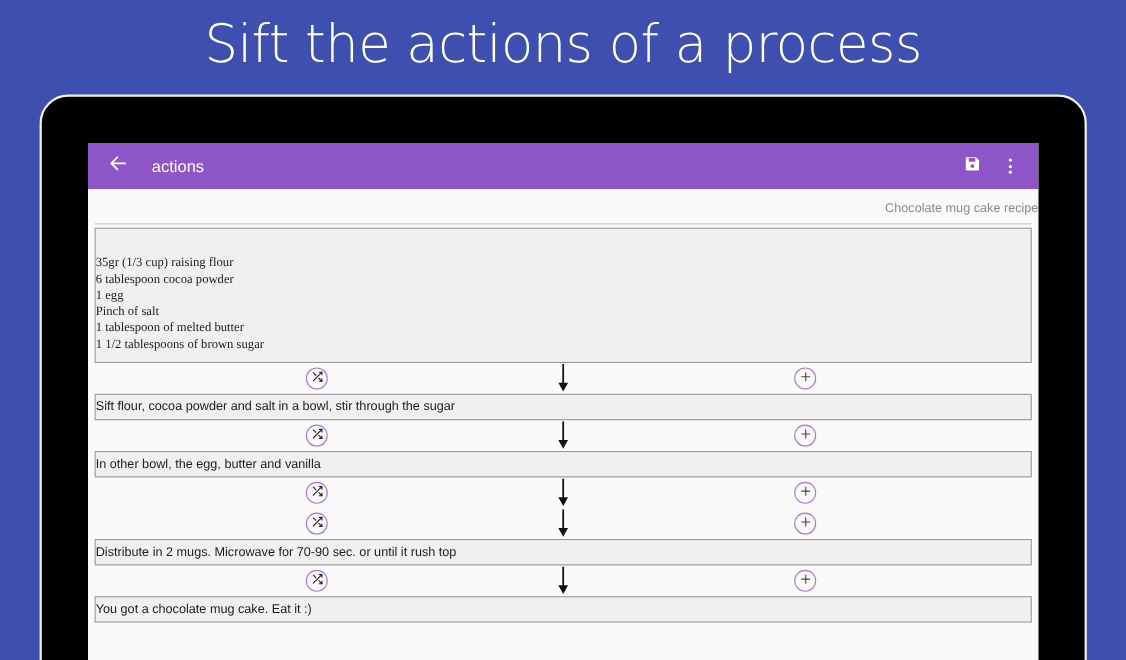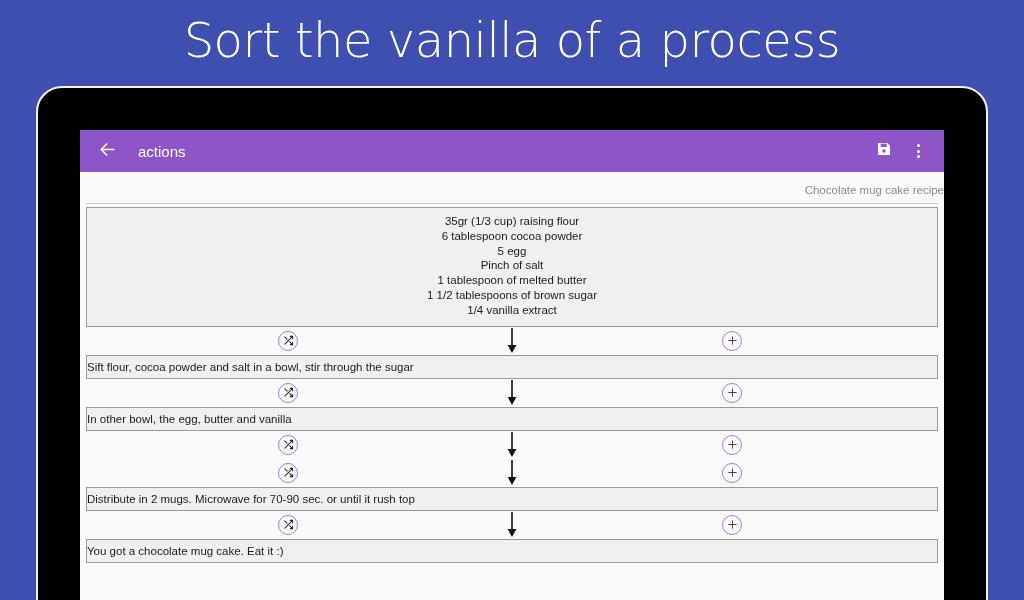--- a/index.html
+++ b/index.html
@@ -125,22 +125,22 @@
   }
   .divider {
     height: 1px;
     background: #c9c9c9;
     margin: 0 6px;
   }
   .ingredients-box {
     margin: 3px 6px 0 6px;
     border: 1px solid #9a9a9a;
     background: #f0f0f0;
-    padding: 6px 0 8px 0;
-    text-align: center;
+    padding: 24px 0 8px 0;
+    font-family: Liberation Serif, serif;
   }
   .ingredients-box .line {
     font-size: 11.5px;
     color: #1c1c1c;
     line-height: 14.8px;
     white-space: nowrap;
   }
   
   .connector {
     position: relative;
@@ -181,21 +181,21 @@
     color: #1c1c1c;
     white-space: nowrap;
     overflow: hidden;
   }
 </style>
 </head>
 <body>
 
 <div class="stage">
 
-  <div class="headline">Sort the vanilla of a process</div>
+  <div class="headline">Sift the actions of a process</div>
 
   <div class="device">
     <div class="screen">
 
       <div class="appbar">
         <div class="appbar-back">
           <span>
             <svg width="19" height="19" viewBox="0 0 24 24" fill="none" stroke="#ffffff" stroke-width="2" stroke-linecap="round" stroke-linejoin="round">
               <line x1="20" y1="12" x2="5" y2="12"></line>
               <polyline points="11 19 4 12 11 5"></polyline>
@@ -224,25 +224,24 @@
       </div>
 
       <div class="content">
 
         <div class="recipe-title">Chocolate mug cake recipe</div>
         <div class="divider"></div>
 
         <div class="ingredients-box">
           <div class="line">35gr (1/3 cup) raising flour</div>
           <div class="line">6 tablespoon cocoa powder</div>
-          <div class="line">5 egg</div>
+          <div class="line">1 egg</div>
           <div class="line">Pinch of salt</div>
           <div class="line">1 tablespoon of melted butter</div>
           <div class="line">1 1/2 tablespoons of brown sugar</div>
-          <div class="line">1/4 vanilla extract</div>
         </div>
 
         <div class="connector">
           <div class="circle-btn swap">
             <span>
               <svg width="11" height="11" viewBox="0 0 24 24" fill="none" stroke="#222222" stroke-width="2.2" stroke-linecap="round" stroke-linejoin="round">
                 <polyline points="16 3 21 3 21 8"></polyline>
                 <line x1="4" y1="20" x2="21" y2="3"></line>
                 <polyline points="21 16 21 21 16 21"></polyline>
                 <line x1="15" y1="15" x2="21" y2="21"></line>

